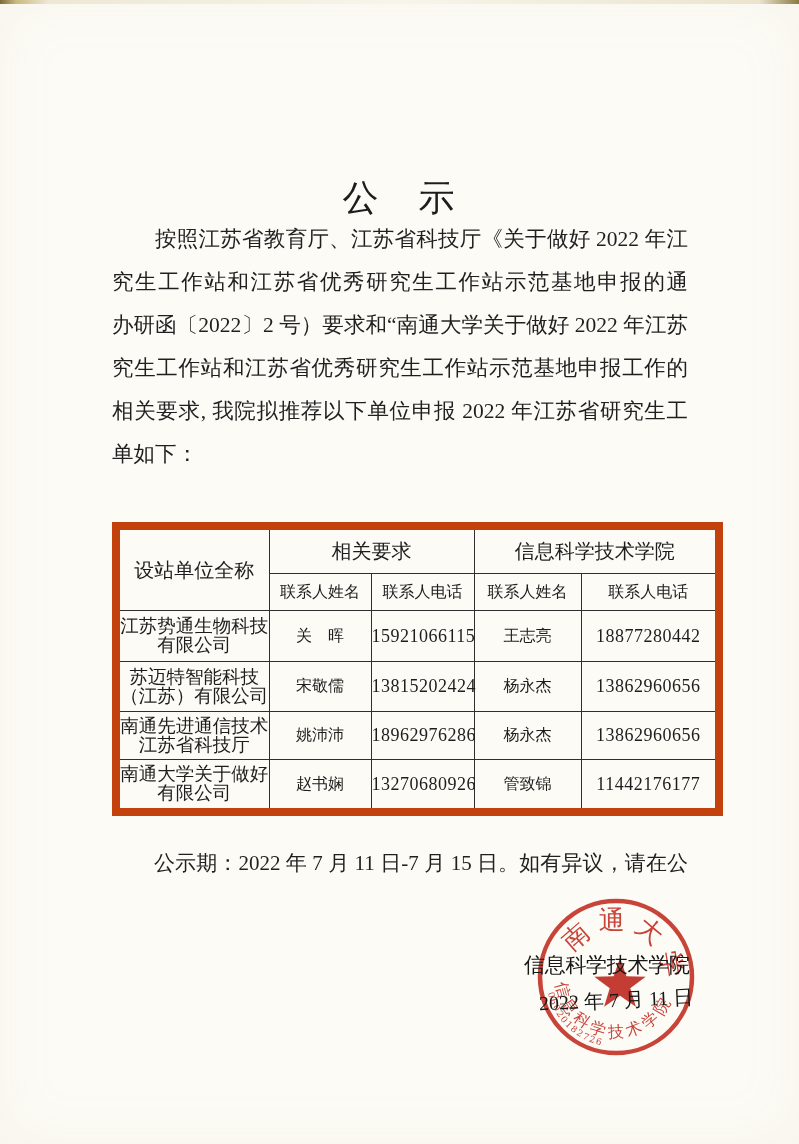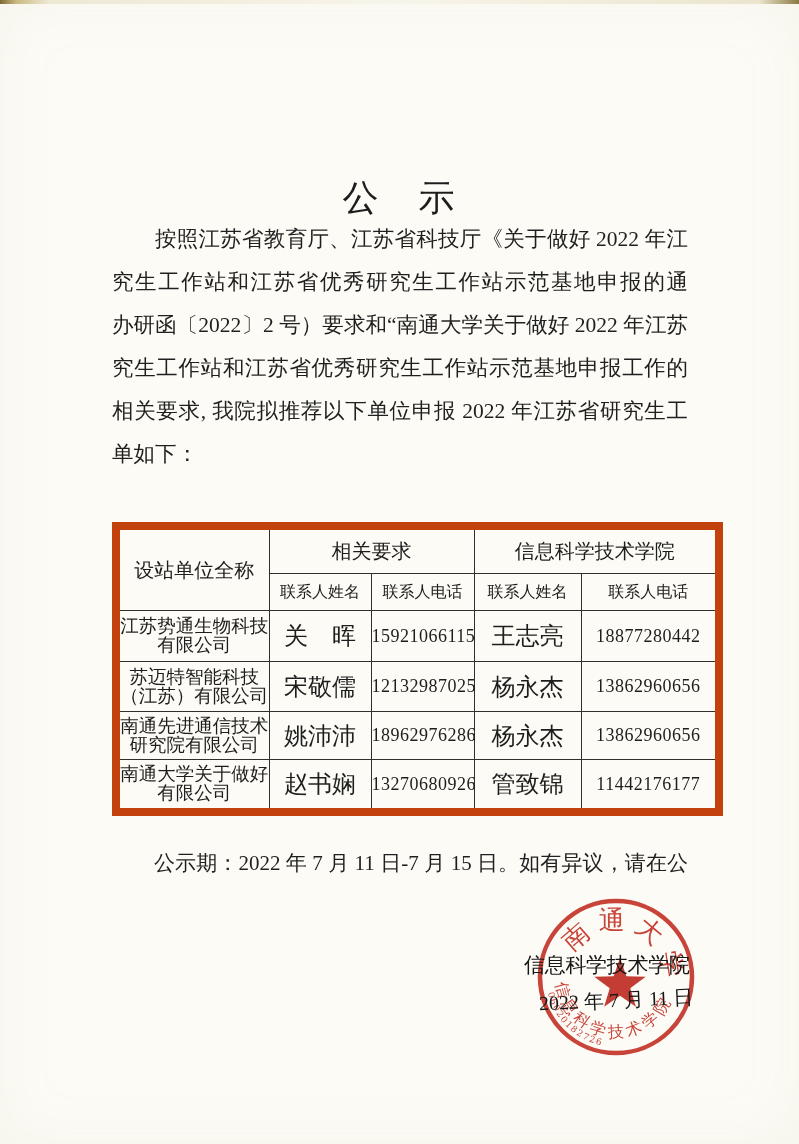--- a/index.html
+++ b/index.html
@@ -40,21 +40,21 @@
   .station-table th, .station-table td {
     border:1.5px solid #2f2f2f;
     font-weight:normal; text-align:center; vertical-align:middle;
     padding:0;
   }
   .station-table { border:8px solid #c2410c; }
   .hrow1 th { height:43px; font-size:20px; }
   .hrow2 th { height:36px; font-size:16px; }
   .corner-th { font-size:20px; }
   .company-cell { font-size:18.5px; line-height:19px; white-space:pre-line; }
-  .name-cell  { font-size:24px; }
+  .name-cell  { font-size:16px; }
   .phone-cell { font-size:18px; letter-spacing:0.5px;margin-top:32px; }
   .r1 td { height:50px; } .r2 td { height:49px; }
   .r3 td { height:47px; } .r4 td { height:48px; }
   .closing-block {
     position:absolute; left:112px; top:843px; width:576px;
     font-size:21px; line-height:40px; color:#1f1f1f; z-index:2;
   }
   .closing-line { height:40px; overflow:hidden; }
   .closing-line.justify { text-align:justify; text-align-last:justify; }
   .closing-line.indent { text-indent:42px; }
@@ -116,27 +116,27 @@
 有限公司</td>
         <td class="name-cell">关　晖</td>
         <td class="phone-cell">15921066115</td>
         <td class="name-cell">王志亮</td>
         <td class="phone-cell">18877280442</td>
       </tr>
       <tr class="r2">
         <td class="company-cell">苏迈特智能科技
 （江苏）有限公司</td>
         <td class="name-cell">宋敬儒</td>
-        <td class="phone-cell">12132987025</td>
+        <td class="phone-cell">13815202424</td>
         <td class="name-cell">杨永杰</td>
         <td class="phone-cell">13862960656</td>
       </tr>
       <tr class="r3">
         <td class="company-cell">南通先进通信技术
-研究院有限公司</td>
+江苏省科技厅</td>
         <td class="name-cell">姚沛沛</td>
         <td class="phone-cell">18962976286</td>
         <td class="name-cell">杨永杰</td>
         <td class="phone-cell">13862960656</td>
       </tr>
       <tr class="r4">
         <td class="company-cell">南通大学关于做好
 有限公司</td>
         <td class="name-cell">赵书娴</td>
         <td class="phone-cell">13270680926</td>

